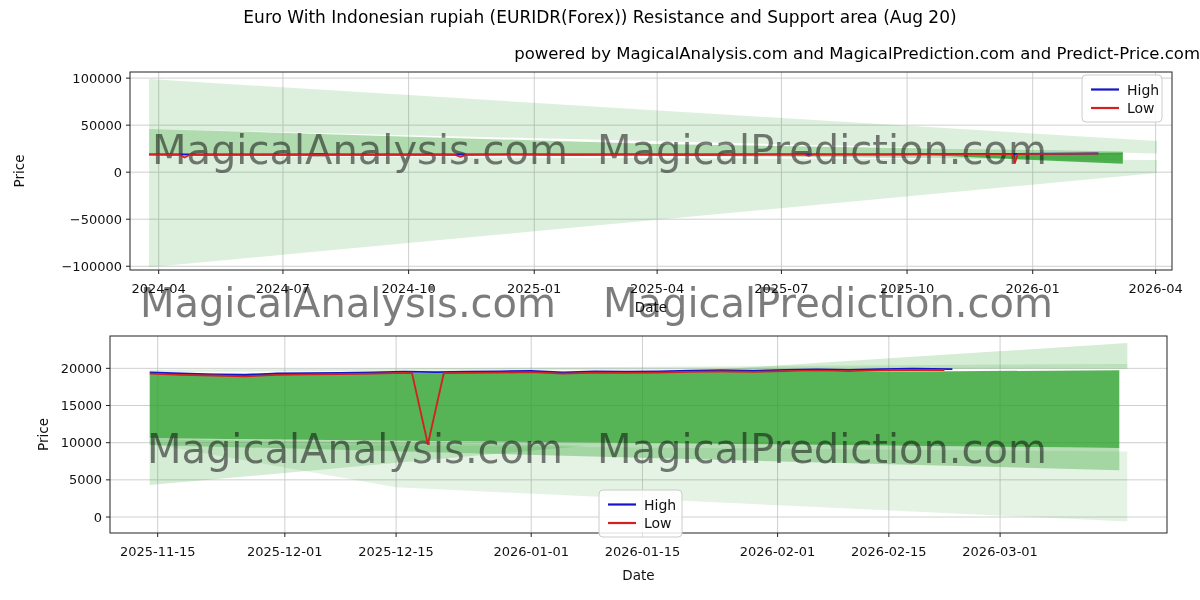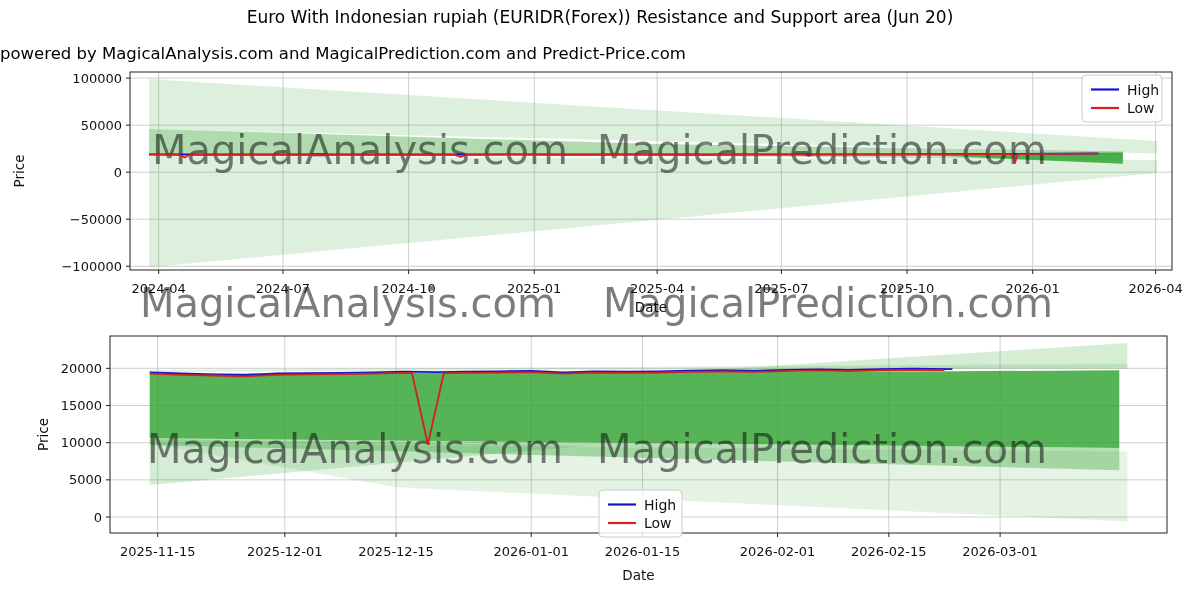--- a/index.html
+++ b/index.html
@@ -1,28 +1,28 @@
 <!DOCTYPE html>
 <html><head>
 <meta charset="utf-8">
 <style>
   html,body{margin:0;padding:0;}
   body{width:1200px;height:600px;background:#ffffff;position:relative;overflow:hidden;
        font-family:"DejaVu Sans",sans-serif;}
   .fig-title{position:absolute;top:7px;left:0;width:1200px;text-align:center;
              font-size:17px;color:#000;}
-  .fig-subtitle{position:absolute;top:44px;left:0;width:1200px;text-align:left;
+  .fig-subtitle{position:absolute;top:44px;left:0;width:1200px;text-align:right;
                 font-size:16.5px;color:#000;}
   svg{position:absolute;left:0;}
   svg text{font-family:"DejaVu Sans",sans-serif;fill:#111;}
 </style>
 </head>
 <body>
 
-<div class="fig-title">Euro With Indonesian rupiah (EURIDR(Forex)) Resistance and Support area (Jun 20)</div>
+<div class="fig-title">Euro With Indonesian rupiah (EURIDR(Forex)) Resistance and Support area (Aug 20)</div>
 <div class="fig-subtitle">powered by MagicalAnalysis.com and MagicalPrediction.com and Predict-Price.com</div>
 <div id="charts">
     <svg width="1200" height="270" style="top: 60px;">
       <defs>
         <clipPath id="clip0">
           <rect x="130" y="12" width="1042" height="198"></rect>
         </clipPath>
       </defs>
       <line x1="158.67889908256882" y1="12" x2="158.67889908256882" y2="210" stroke="#c9c9c9" stroke-width="0.9"></line>
       <line x1="282.95412844036696" y1="12" x2="282.95412844036696" y2="210" stroke="#c9c9c9" stroke-width="0.9"></line>

